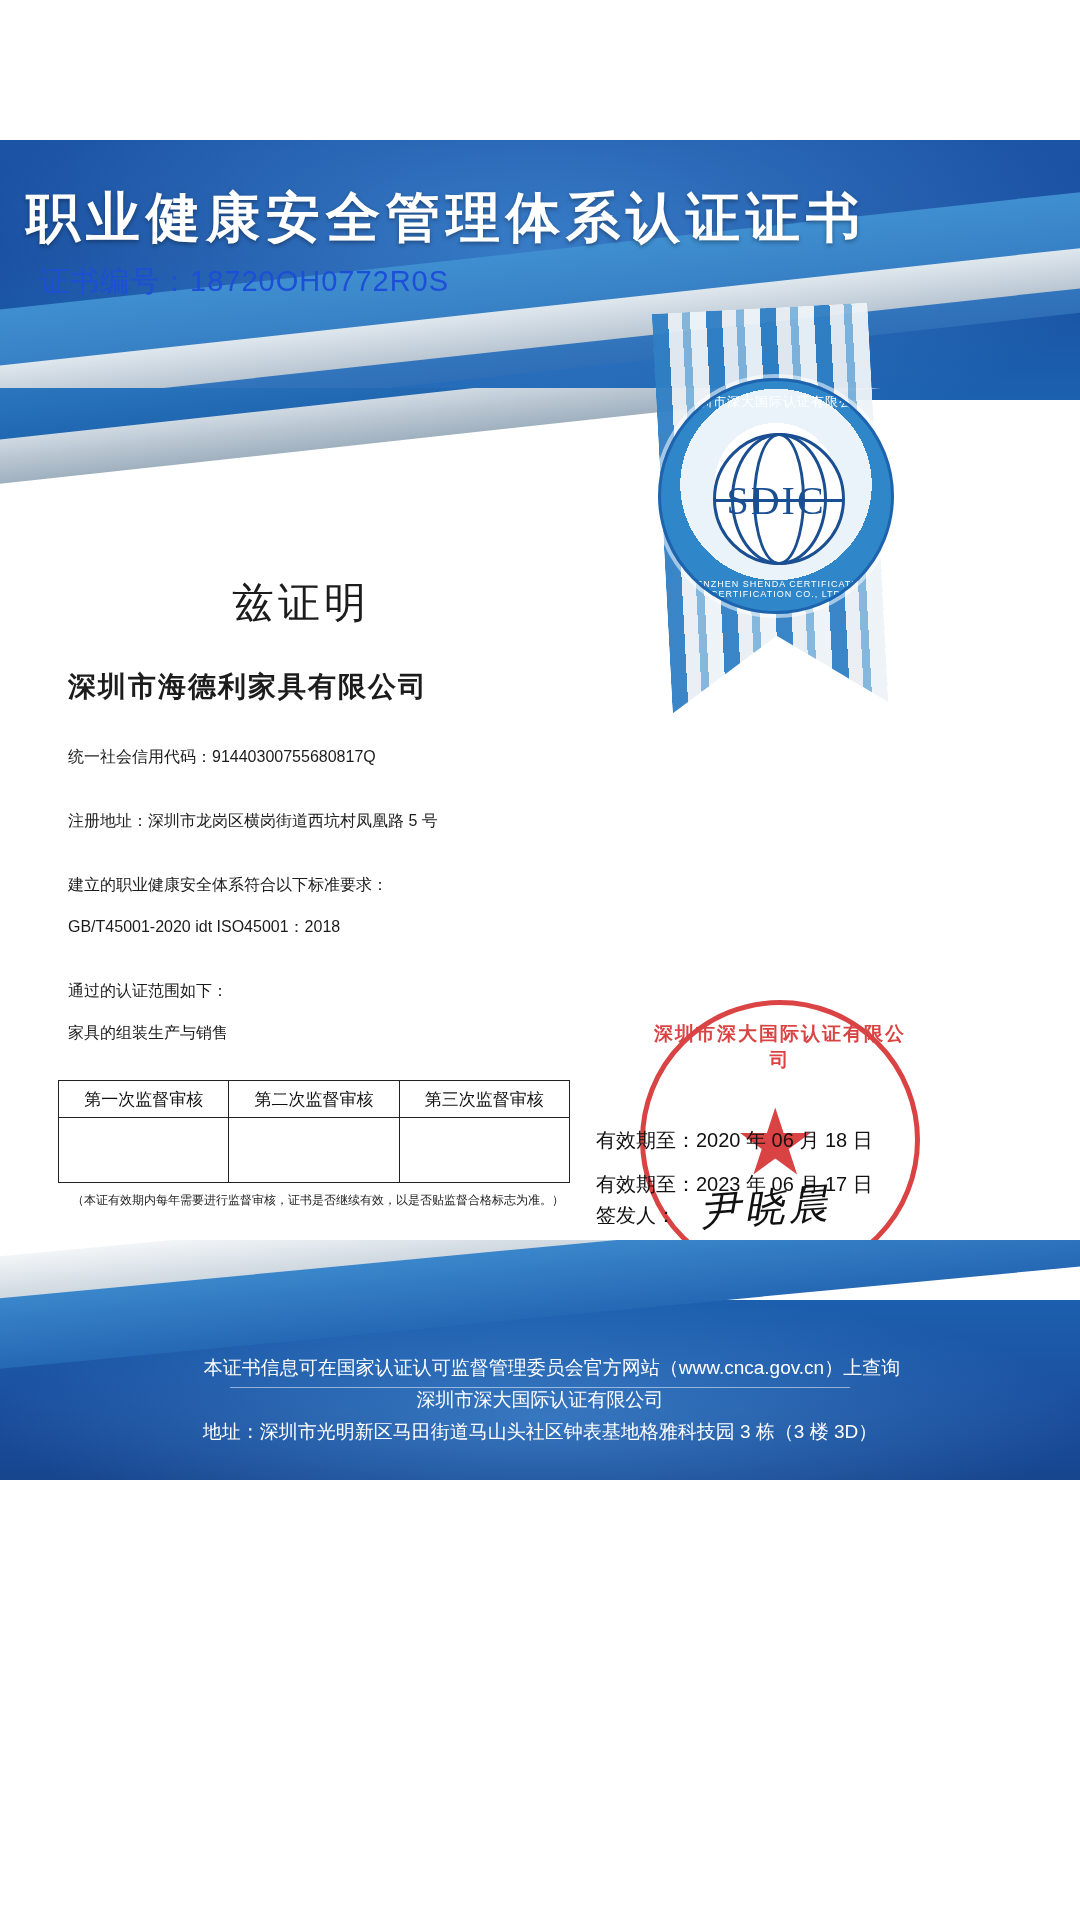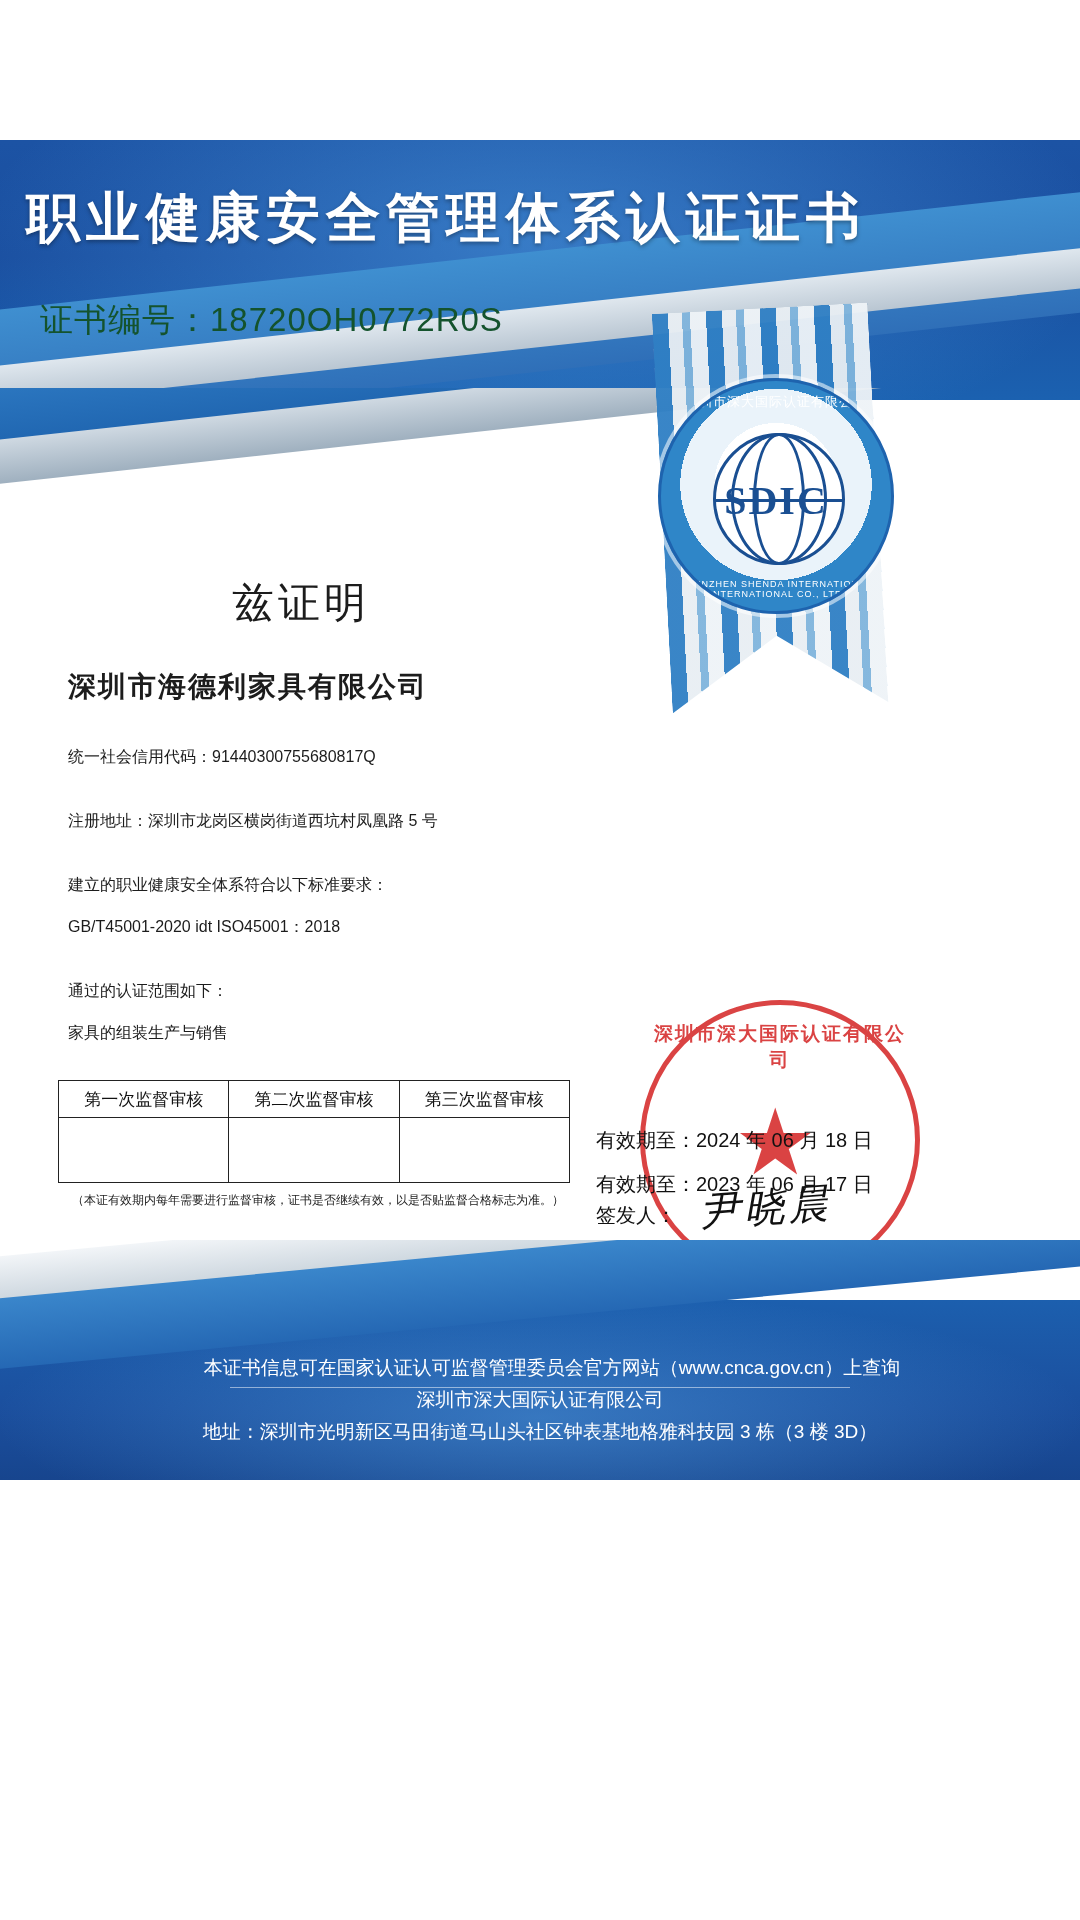--- a/index.html
+++ b/index.html
@@ -66,24 +66,23 @@
     font-size: 54px;
     font-weight: bold;
     letter-spacing: 6px;
     text-shadow: 0 2px 4px rgba(0,0,0,0.35);
     white-space: nowrap;
   }
   .cert-no {
     position: absolute;
     left: 40px;
     top: 122px;
-    color: #14532d;
-    font-size: 33px;
+    color: #1d4ed8;
+    font-size: 29px;
     letter-spacing: 1px;
-    margin-top: 36px;
   }
 
   
   .sub-band {
     position: absolute;
     left: 0; top: 248px;
     width: 1080px; height: 130px;
     overflow: hidden;
   }
   .sub-band .s1 {
@@ -197,21 +196,21 @@
     width: 126px; height: 0;
     margin-left: -63px;
     border-top: 3px solid #1a4f92;
   }
   .emblem .sdic {
     position: absolute;
     left: 0; right: 0;
     top: 96px;
     text-align: center;
     font-size: 40px;
-    font-weight: bold;
+    font-weight: normal;
     color: #1a4f92;
     letter-spacing: 2px;
     font-family: "Liberation Serif", serif;
   }
   .emblem .ring-text-top,
   .emblem .ring-text-bottom {
     position: absolute;
     left: 0; right: 0;
     text-align: center;
     color: #ffffff;
@@ -397,21 +396,21 @@
   </div>
 
   <div class="ribbon">
     <div class="stripes"></div>
     <div class="emblem">
       <div class="ring-text-top">深圳市深大国际认证有限公司</div>
       <div class="globe">
           <div class="hbar"></div>
         </div>
       <div class="sdic">SDIC</div>
-      <div class="ring-text-bottom">SHENZHEN SHENDA INTERNATIONAL INTERNATIONAL CO., LTD</div>
+      <div class="ring-text-bottom">SHENZHEN SHENDA CERTIFICATION CERTIFICATION CO., LTD</div>
     </div>
   </div>
 
   <div class="zizhengming">兹证明</div>
   <div class="company">深圳市海德利家具有限公司</div>
 
   <div class="lines">
     <div class="blk">
         <div class="row">统一社会信用代码：91440300755680817Q</div>
       </div>
@@ -449,21 +448,21 @@
       <td></td>
       <td></td>
       <td></td>
     </tr>
   </tbody>
     </table>
   <div class="audit-note">（本证有效期内每年需要进行监督审核，证书是否继续有效，以是否贴监督合格标志为准。）</div>
 
   <div class="dates">
     <div>
-      <span>有效期至：</span><span>2024 年 06 月 18 日</span>
+      <span>有效期至：</span><span>2020 年 06 月 18 日</span>
     </div>
     <div>
       <span>有效期至：</span><span>2023 年 06 月 17 日</span>
     </div>
   </div>
   <div class="sign-row">签发人：</div>
   <div class="signature">尹晓晨</div>
 
   <div class="footer">
     <div class="f-bg"></div>

